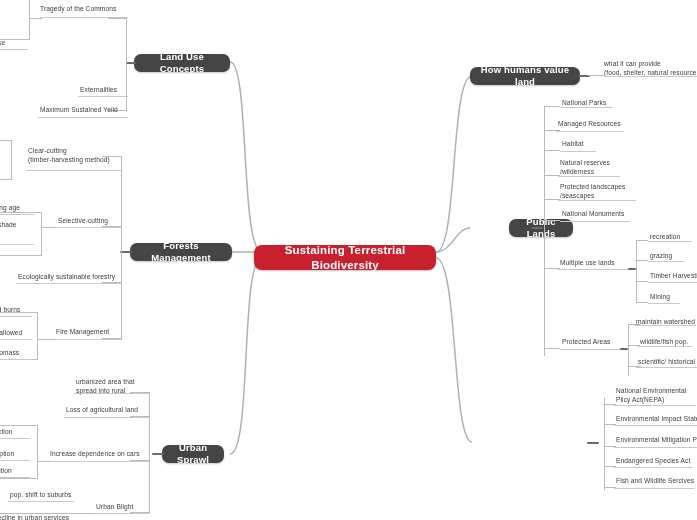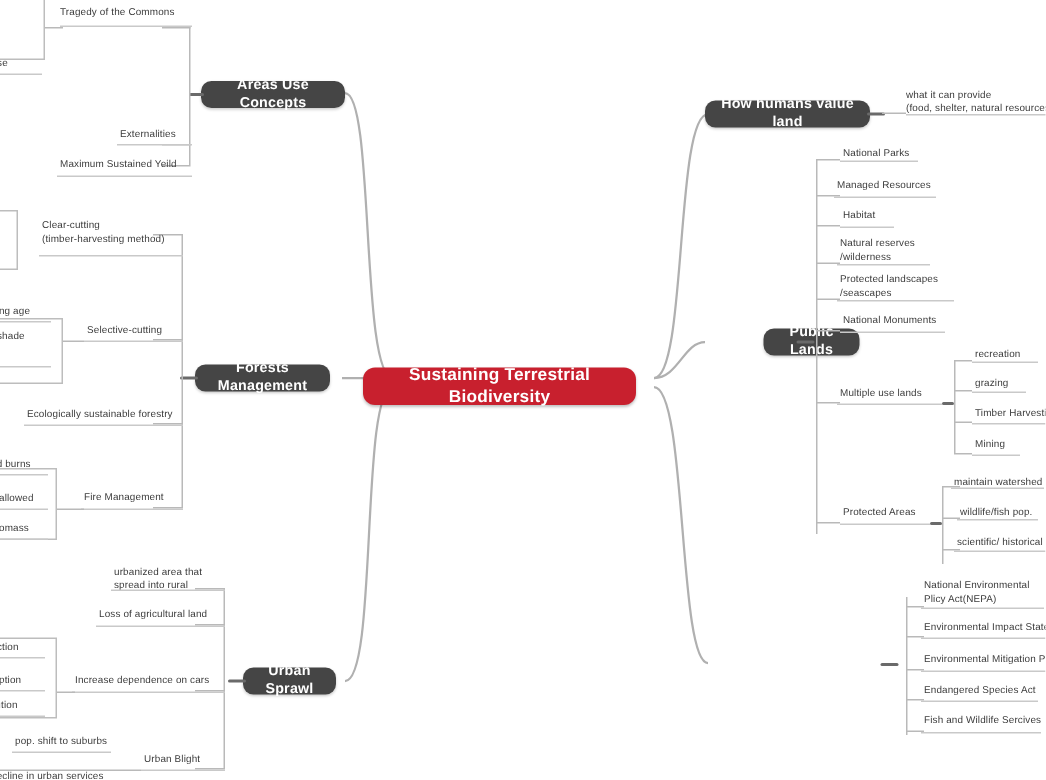--- a/index.html
+++ b/index.html
@@ -104,26 +104,26 @@
 
     <path d="M262,258 C240,258 252,454 230,454" fill="none" stroke="#b0b0b0" stroke-width="1.5"></path>
 
     <path d="M436,252 C458,252 450,76 472,76" fill="none" stroke="#b0b0b0" stroke-width="1.5"></path>
 
     <path d="M436,252 C452,252 456,228 470,228" fill="none" stroke="#b0b0b0" stroke-width="1.5"></path>
 
     <path d="M436,258 C458,258 452,442 472,442" fill="none" stroke="#b0b0b0" stroke-width="1.5"></path>
   </svg>
 
-  <div class="pill center" style="left:242px; top:245px; width:182px; height:25px;">
+  <div class="pill center" style="left:254px; top:245px; width:182px; height:25px;">
     <span>Sustaining Terrestrial Biodiversity</span>
   </div>
 
   <div class="pill branch" style="left:134px; top:54px; width:96px; height:18px;">
-    <span>Areas Use Concepts</span>
+    <span>Land Use Concepts</span>
   </div>
   <div class="stub" style="left:126px; top:62px; width:10px;"></div>
 
   <div class="vbar" style="left:126px; top:18px; height:92px;"></div>
   <div class="hbar" style="left:108px; top:18px; width:19px;"></div>
   <div class="hbar" style="left:108px; top:96px; width:19px;"></div>
   <div class="hbar" style="left:108px; top:110px; width:19px;"></div>
 
   <div class="leaf left" style="left:40px; top:4px; width:120px;">Tragedy of the Commons</div>
   <div class="bar" style="left:40px; top:17px; width:88px;"></div>
@@ -132,21 +132,21 @@
   <div class="bar" style="left:78px; top:96px; width:50px;"></div>
 
   <div class="leaf left" style="left:40px; top:105px; width:130px;">Maximum Sustained Yeild</div>
   <div class="bar" style="left:38px; top:117px; width:90px;"></div>
 
   <div class="boxline" style="left:-34px; top:-4px; width:64px; height:44px;"></div>
   <div class="hbar" style="left:30px; top:18px; width:12px;"></div>
   <div class="leaf left" style="left:-8px; top:38px; width:60px;">ruse</div>
   <div class="bar" style="left:-12px; top:49px; width:40px;"></div>
 
-  <div class="pill branch" style="left:130px; top:243px; width:90px; height:18px;">
+  <div class="pill branch" style="left:130px; top:243px; width:102px; height:18px;">
     <span>Forests Management</span>
   </div>
   <div class="stub" style="left:120px; top:251px; width:12px;"></div>
   <div class="vbar" style="left:121px; top:156px; height:182px;"></div>
   <div class="hbar" style="left:102px; top:156px; width:20px;"></div>
   <div class="hbar" style="left:102px; top:226px; width:20px;"></div>
   <div class="hbar" style="left:102px; top:282px; width:20px;"></div>
   <div class="hbar" style="left:102px; top:338px; width:20px;"></div>
 
   <div class="leaf left" style="left:28px; top:146px; width:140px;">Clear-cutting

